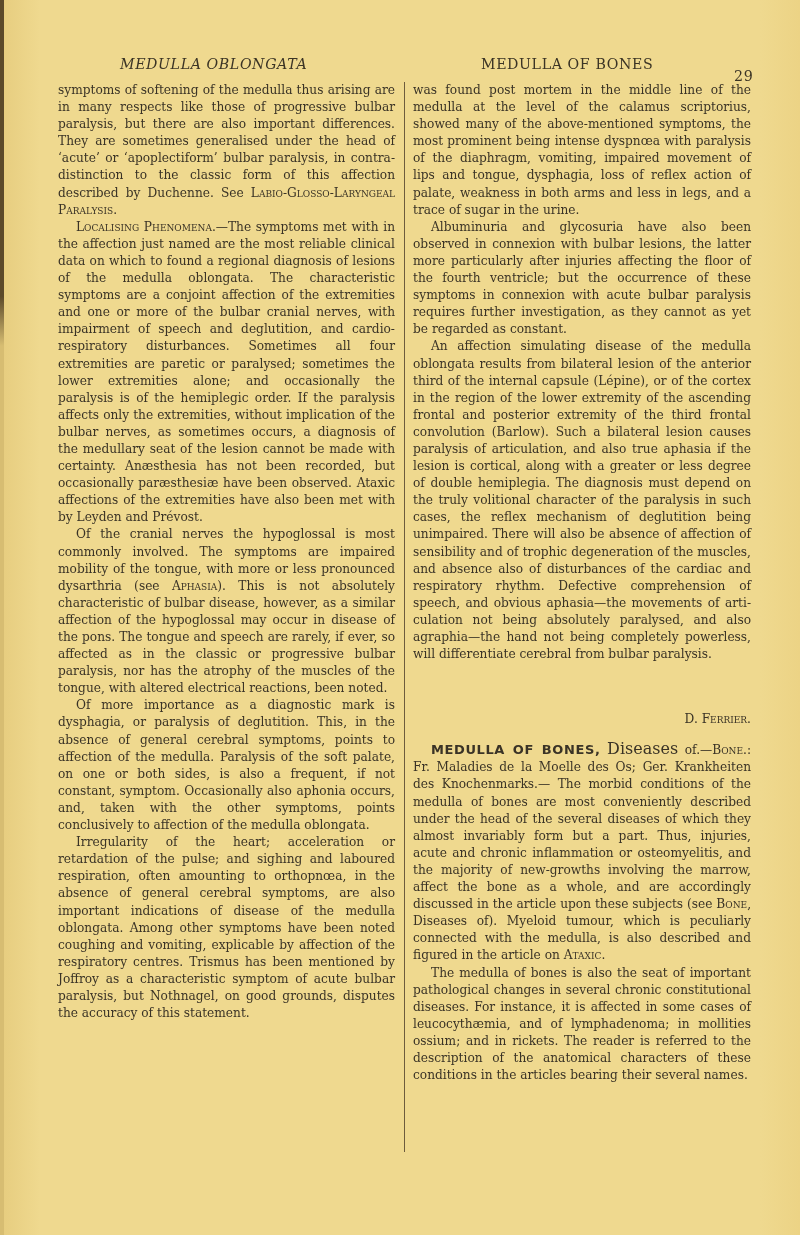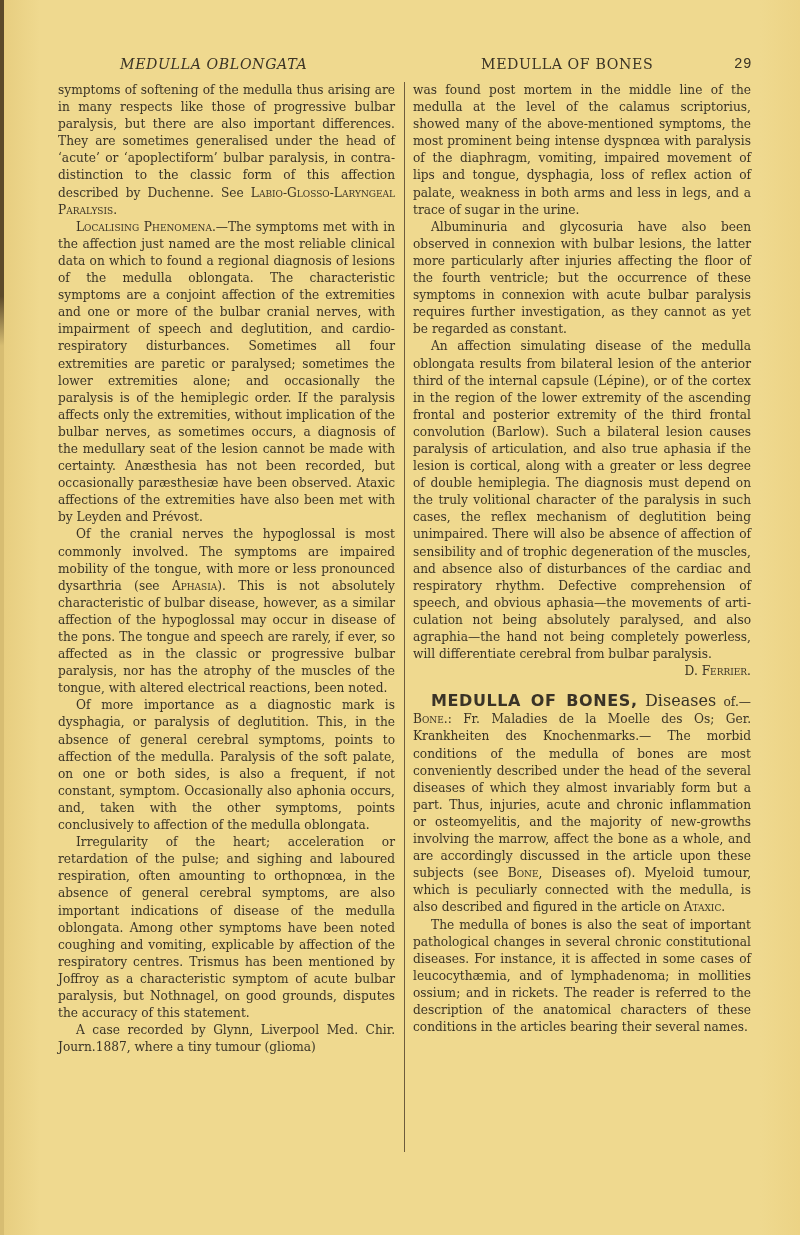--- a/index.html
+++ b/index.html
@@ -18,44 +18,44 @@
     position: absolute; left: 0; top: 0; width: 4px; height: 1235px;
     background: linear-gradient(180deg, #5c4a2a 0%, #5c4a2a 24%, #d7bd72 28%, #d7bd72 100%);
   }
   .header {
     position: absolute; top: 56px;
     font-size: 14.2px; letter-spacing: 0.6px;
     color: #3b3425;
   }
   .header.left { left: 120px; font-style: italic; }
   .header.right { left: 481px; }
-  .header .pgnum { position: absolute; left: 253px; top: 0; font-family: Liberation Mono, monospace; }
+  .header .pgnum { position: absolute; left: 253px; top: 12px; }
   .col {
     position: absolute; top: 82px; width: 337px;
     font-size: 12.2px; line-height: 17.1px;
     text-align: justify;
     hyphens: manual;
   }
   .col.left { left: 58px; }
   .col.right { left: 413px; width: 338px; }
   .col-rule {
     position: absolute; left: 404px; top: 82px; width: 1px; height: 1070px;
     background: #6d5c3d;
   }
   p { margin: 0; }
   .indent { text-indent: 18px; }
   .sc { font-variant: small-caps; }
   .it { }
   .entry-title {
-    font-weight: bold; font-size: 16px; letter-spacing: 0.6px;
+    font-weight: bold; font-size: 13px; letter-spacing: 0.6px;
     font-family: "DejaVu Sans", sans-serif;
   }
   .entry-title + .entry-rest { font-size: 16px; }
   .gap { height: 12px; }
-  .signature { float: right; }
+  .signature { float: right; margin-top: 48px; }
 </style>
 </head>
 <body>
 
 <div class="page">
   <div class="left-edge"></div>
 
   <div class="header left">MEDULLA OBLONGATA</div>
   <div class="header right">
     <span>MEDULLA OF BONES</span>
@@ -71,24 +71,20 @@
       <span class="sc">Labio-Glosso-Laryngeal Paralysis.</span>
     </p>
     <p class="indent">
       <span class="sc">Localising Phenomena.</span><span>—The symptoms met with in the affection just named are the most reliable clinical data on which to found a regional diagnosis of lesions of the medulla oblongata. The characteristic symptoms are a conjoint affection of the extremities and one or more of the bulbar cranial nerves, with impairment of speech and deglutition, and cardio-respiratory disturbances. Some­times all four extremities are paretic or paralysed; sometimes the lower extremities alone; and occasionally the paralysis is of the hemiplegic order. If the paralysis affects only the extremities, without implication of the bulbar nerves, as sometimes occurs, a diagnosis of the medullary seat of the lesion cannot be made with certainty. Anæsthesia has not been recorded, but occasionally paræs­thesiæ have been observed. Ataxic affections of the extremities have also been met with by Leyden and Prévost.</span>
     </p>
     <p class="indent">
       <span>Of the cranial nerves the hypoglossal is most commonly involved. The symptoms are impaired mobility of the tongue, with more or less pronounced dysarthria (</span><span class="it">see</span> <span class="sc">Apha­sia</span><span>). This is not absolutely characteristic of bulbar disease, however, as a similar affection of the hypoglossal may occur in disease of the pons. The tongue and speech are rarely, if ever, so affected as in the classic or pro­gressive bulbar paralysis, nor has the atrophy of the muscles of the tongue, with altered elec­trical reactions, been noted.</span>
     </p>
     <p class="indent">Of more importance as a diagnostic mark is dysphagia, or paralysis of deglutition. This, in the absence of general cerebral symptoms, points to affection of the medulla. Paralysis of the soft palate, on one or both sides, is also a frequent, if not constant, symptom. Occa­sionally also aphonia occurs, and, taken with the other symptoms, points conclusively to affection of the medulla oblongata.</p>
     <p class="indent">Irregularity of the heart; acceleration or retardation of the pulse; and sighing and laboured respiration, often amounting to orthopnœa, in the absence of general cerebral symptoms, are also important indications of disease of the medulla oblongata. Among other symptoms have been noted coughing and vomiting, explicable by affection of the respiratory centres. Trismus has been men­tioned by Joffroy as a characteristic symp­tom of acute bulbar paralysis, but Nothnagel, on good grounds, disputes the accuracy of this statement.</p>
-    <p class="indent">
-      <span>A case recorded by Glynn,</span>
-      <span class="it">Liverpool Med. Chir. Journ.</span><span>1887, where a tiny tumour (glioma)</span>
-    </p>
   </div>
 
   <div class="col right">
     <p>
       <span>was found</span>
       <span class="it">post mortem</span>
       <span>in the middle line of the medulla at the level of the calamus scrip­torius, showed many of the above-mentioned symptoms, the most prominent being intense dyspnœa with paralysis of the diaphragm, vomiting, impaired movement of lips and tongue, dysphagia, loss of reflex action of palate, weakness in both arms and less in legs, and a trace of sugar in the urine.</span>
     </p>
     <p class="indent">Albuminuria and glycosuria have also been observed in connexion with bulbar lesions, the latter more particularly after injuries affecting the floor of the fourth ventricle; but the occurrence of these symptoms in con­nexion with acute bulbar paralysis requires further investigation, as they cannot as yet be regarded as constant.</p>
     <p class="indent">

